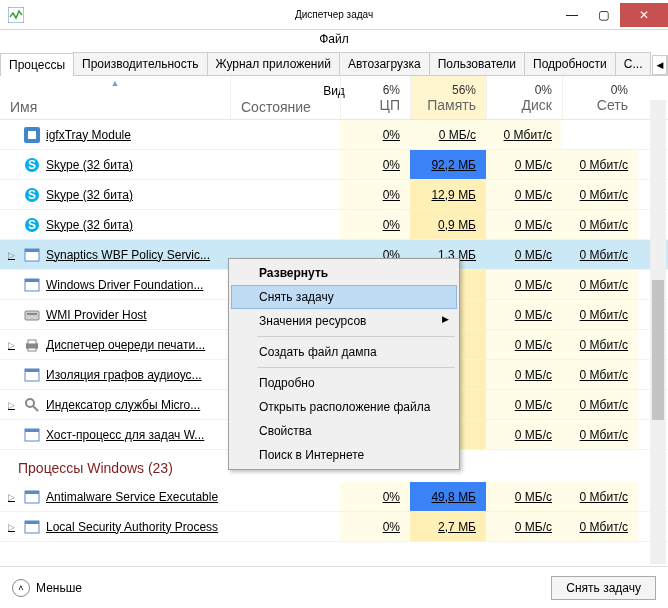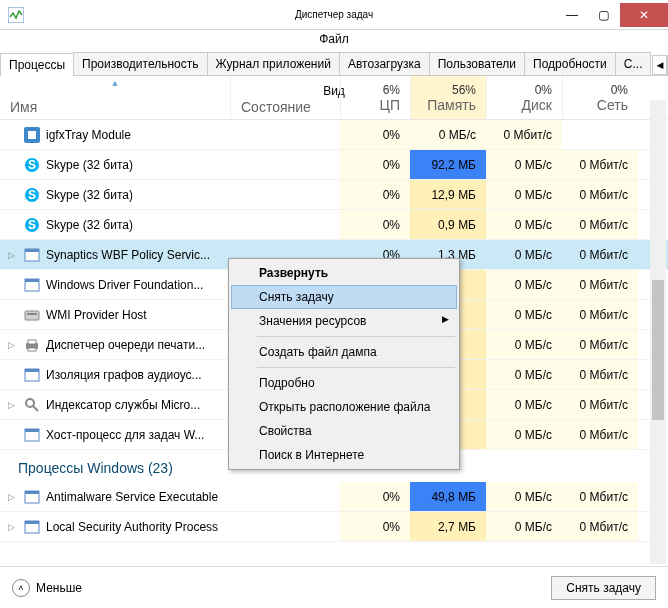--- a/index.html
+++ b/index.html
@@ -27,34 +27,34 @@
 .hcol .lbl { color: #666; font-size: 14px; }
 .hcol.name { flex: 0 0 230px; align-items: flex-start; justify-content: flex-end; border-left: none; position: relative; }
 .hcol.name .sort { position: absolute; left: 50%; top: 2px; transform: translateX(-50%); color: #6aa7d4; font-size: 9px; }
 .hcol.state { flex: 0 0 110px; align-items: flex-start; justify-content: flex-end; }
 .hcol.cpu { flex: 0 0 70px; }
 .hcol.mem { flex: 0 0 76px; background: #fff6d0; }
 .hcol.disk { flex: 0 0 76px; }
 .hcol.net { flex: 0 0 76px; }
 
 .process-list { height: 440px; overflow: hidden; position: relative; }
-.row { display: flex; height: 30px; align-items: center; border-bottom: 1px solid #f2f2f2; }
+.row { display: flex; height: 30px; align-items: center; border-bottom: 1px solid #f2f2f2; text-decoration: underline; }
 .row.selected { background: #cbe8f6; }
 .row.selected .cell { background: transparent !important; }
 .cell { height: 100%; display: flex; align-items: center; }
 .cell.name { flex: 0 0 340px; padding-left: 8px; gap: 6px; }
 .cell.name .exp { width: 10px; color: #888; font-size: 9px; }
 .cell.name .ico { width: 16px; height: 16px; display: flex; align-items: center; justify-content: center; }
 .cell.cpu { flex: 0 0 70px; justify-content: flex-end; padding-right: 10px; background: #fffce8; }
 .cell.mem { flex: 0 0 76px; justify-content: flex-end; padding-right: 10px; background: #fff0b8; }
 .cell.disk { flex: 0 0 76px; justify-content: flex-end; padding-right: 10px; background: #fffce8; }
 .cell.net { flex: 0 0 76px; justify-content: flex-end; padding-right: 10px; background: #fffce8; }
 .cell.mem.hi { background: #3b82f6; }
 
-.group-header { color: #0c4a6e; font-size: 14px; padding: 10px 0 6px 18px; }
+.group-header { color: #7f1d1d; font-size: 14px; padding: 10px 0 6px 18px; }
 
 .context-menu { position: absolute; left: 228px; top: 258px; background: #f0f0f0; border: 1px solid #a0a0a0; box-shadow: 2px 2px 4px rgba(0,0,0,0.25); width: 232px; padding: 2px; z-index: 100; }
 .context-menu .mi { padding: 5px 20px 5px 28px; cursor: pointer; position: relative; }
 .context-menu .mi.bold { font-weight: 600; }
 .context-menu .mi.hl { background: #bfdcf4; border: 1px solid #8eb8dc; padding: 4px 19px 4px 27px; }
 .context-menu .sep { height: 1px; background: #d0d0d0; margin: 3px 2px 3px 26px; }
 .context-menu .arrow { position: absolute; right: 8px; font-size: 9px; }
 
 .footer { position: absolute; bottom: 0; left: 0; right: 0; height: 42px; border-top: 1px solid #ddd; display: flex; align-items: center; padding: 0 12px; background: #fff; }
 .less-btn { display: flex; align-items: center; gap: 6px; cursor: pointer; }

